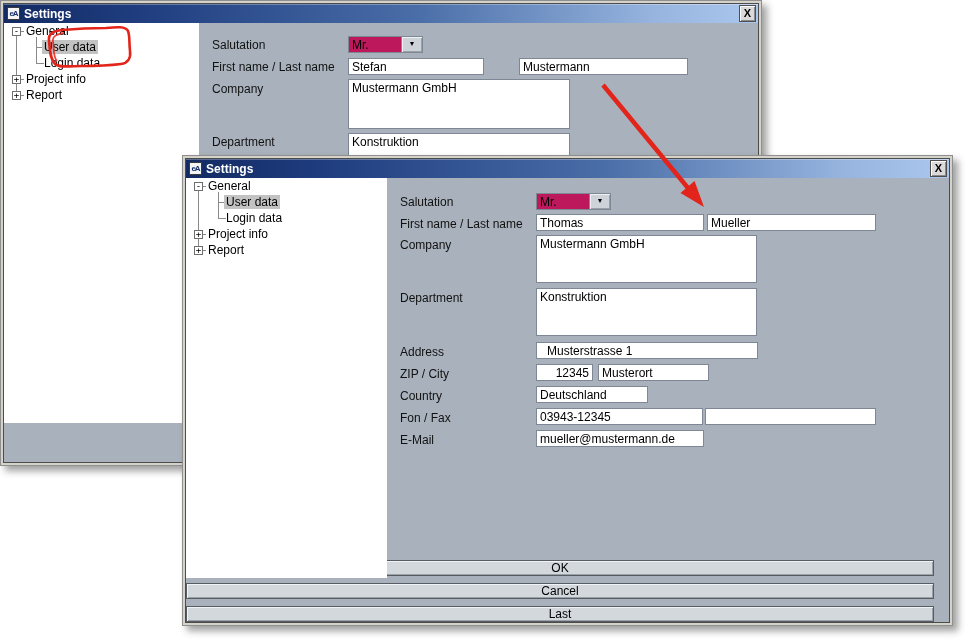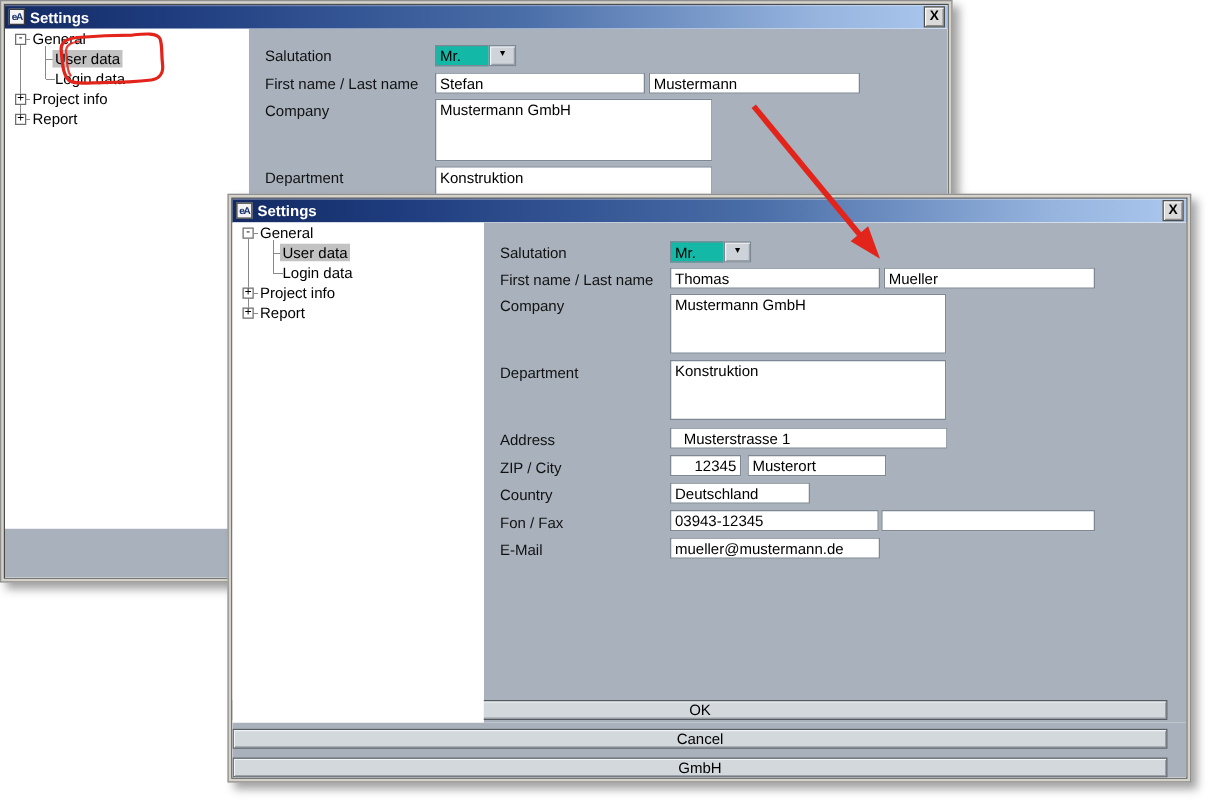--- a/index.html
+++ b/index.html
@@ -31,21 +31,21 @@
             font-family:"DejaVu Sans Mono",monospace;}
   .tree-row{position:absolute;font-size:12px;line-height:13px;color:#000;white-space:nowrap;}
   .tree-label{padding:0 2px;}
   .tree-label.selected{background:#c2c2c2;}
   .form-label{position:absolute;font-size:12px;color:#111;white-space:nowrap;}
   .tfield{position:absolute;background:#fff;border:1px solid #7d8894;font-size:12px;
           font-family:"Liberation Sans",sans-serif;padding:0 3px;box-sizing:border-box;color:#000;margin:0;}
   input.tfield{height:17px;}
   textarea.tfield{resize:none;padding:1px 3px;line-height:14px;overflow:hidden;}
   .combo{position:absolute;display:flex;height:17px;}
-  .combo-value{width:43px;background:#14b8a6;border:1px solid #7d8894;border-right:0;
+  .combo-value{width:53px;background:#be185d;border:1px solid #7d8894;border-right:0;
                font-size:12px;padding:1px 3px;box-sizing:border-box;}
   .combo-btn{width:22px;background:#cdd3d9;border:1px solid #7d8894;box-sizing:border-box;
              box-shadow:inset 1px 1px 0 #f0f3f5,inset -1px -1px 0 #99a0a7;
              font-size:7px;text-align:center;line-height:14px;color:#000;}
   .btn{background:#d3d8dd;border:1px solid #565c62;box-shadow:inset 1px 1px 0 #f1f4f6,inset -1px -1px 0 #9aa1a8;
        font-size:12px;font-family:"Liberation Sans",sans-serif;height:19px;padding:0 6px;color:#000;}
   .annotation-layer{position:absolute;left:0;top:0;z-index:50;pointer-events:none;}
 </style>
 </head>
 <body>
@@ -79,21 +79,21 @@
         <div class="tree-row" style="left:20px;top:50px;"><span class="tree-label">Project info</span></div>
         <div class="tree-row" style="left:20px;top:66px;"><span class="tree-label">Report</span></div>
       </div>
 
       <div class="form-label" style="left:208px;top:15px;">Salutation</div>
       <div class="combo" style="left:344px;top:13px;">
         <div class="combo-value">Mr.</div>
         <div class="combo-btn">▼</div>
       </div>
       <div class="form-label" style="left:208px;top:37px;">First name / Last name</div>
-      <input class="tfield" style="left: 344px; top: 35px; width: 168px;" value="Stefan">
+      <input class="tfield" style="left: 344px; top: 35px; width: 136px;" value="Stefan">
       <input class="tfield" style="left: 515px; top: 35px; width: 169px;" value="Mustermann">
       <div class="form-label" style="left:208px;top:59px;">Company</div>
       <textarea class="tfield" style="left: 344px; top: 56px; width: 222px; height: 50px;">Mustermann GmbH</textarea>
       <div class="form-label" style="left:208px;top:112px;">Department</div>
       <textarea class="tfield" style="left: 344px; top: 110px; width: 222px; height: 50px;">Konstruktion</textarea>
     </div>
   </div>
 </div>
 
 <div class="window" style="left:182px;top:155px;width:771px;height:471px;z-index:2;">
@@ -101,21 +101,21 @@
     <div class="titlebar">
       <div class="app-icon">eA</div>
       <div class="title-text">Settings</div>
       <div class="close-btn">X</div>
     </div>
     <div class="content">
       <div class="form-panel" style="left:201px;height:400px;"></div>
       <div class="bottom-band" style="height:44px;padding:14px 15px 0 0;">
         <button class="btn">OK</button>
         <button class="btn">Cancel</button>
-        <button class="btn">GmbH</button>
+        <button class="btn">Last</button>
       </div>
       <div class="tree-panel" style="width:201px;height:400px;">
         <svg class="tree-lines" width="201" height="90">
           <line x1="12.5" y1="13" x2="12.5" y2="72.5"></line>
           <line x1="17" y1="8.5" x2="20" y2="8.5"></line>
           <line x1="17" y1="56.5" x2="20" y2="56.5"></line>
           <line x1="12.5" y1="72.5" x2="20" y2="72.5"></line>
           <line x1="32.5" y1="14" x2="32.5" y2="40.5"></line>
           <line x1="32.5" y1="24.5" x2="40" y2="24.5"></line>
           <line x1="32.5" y1="40.5" x2="40" y2="40.5"></line>

